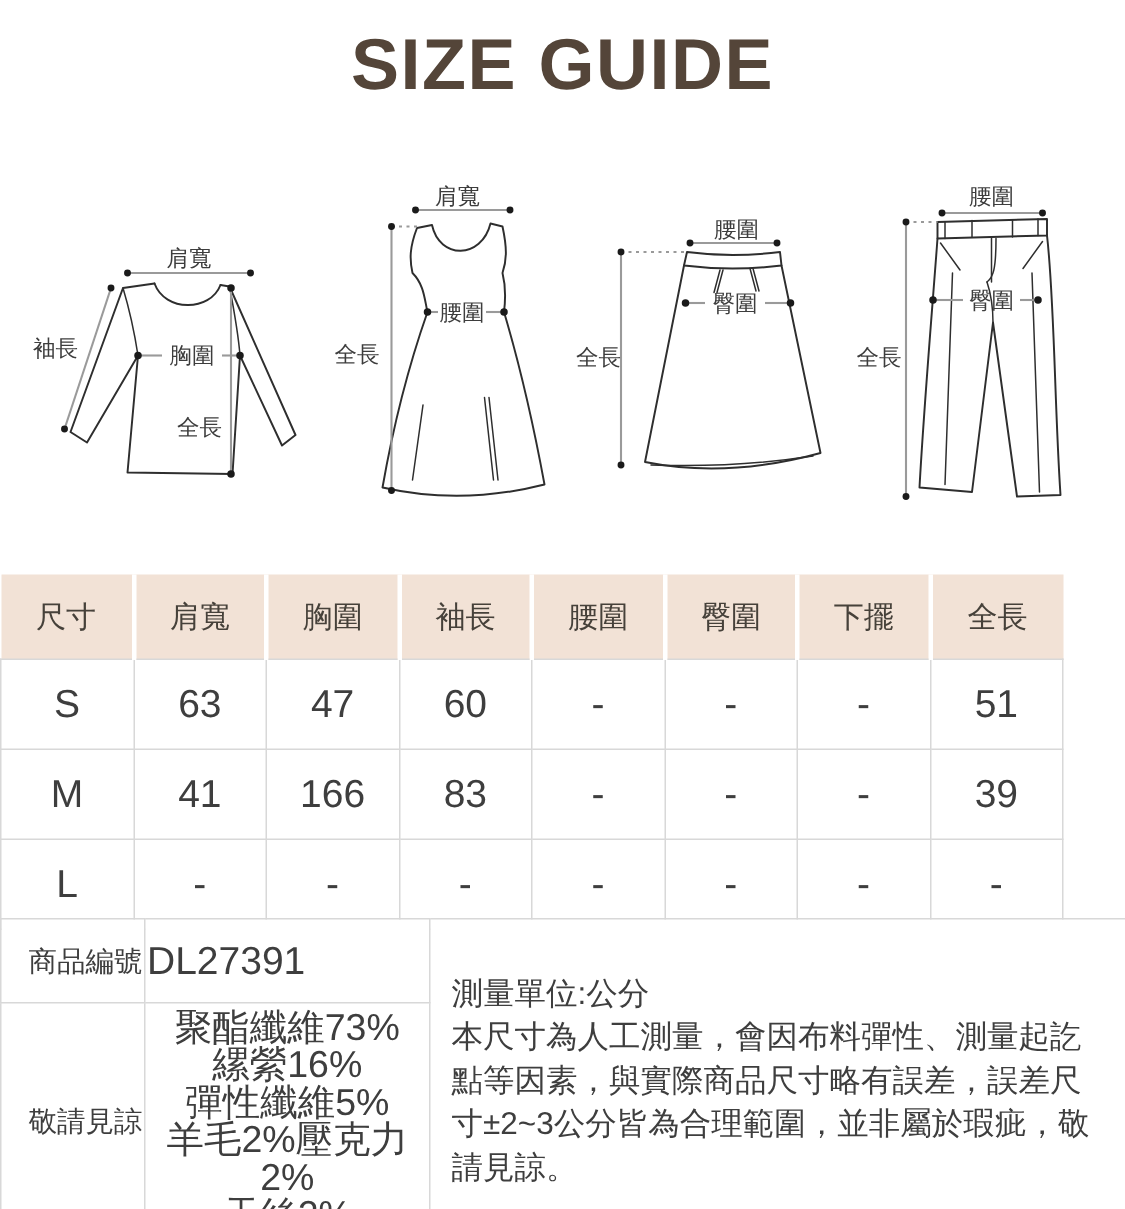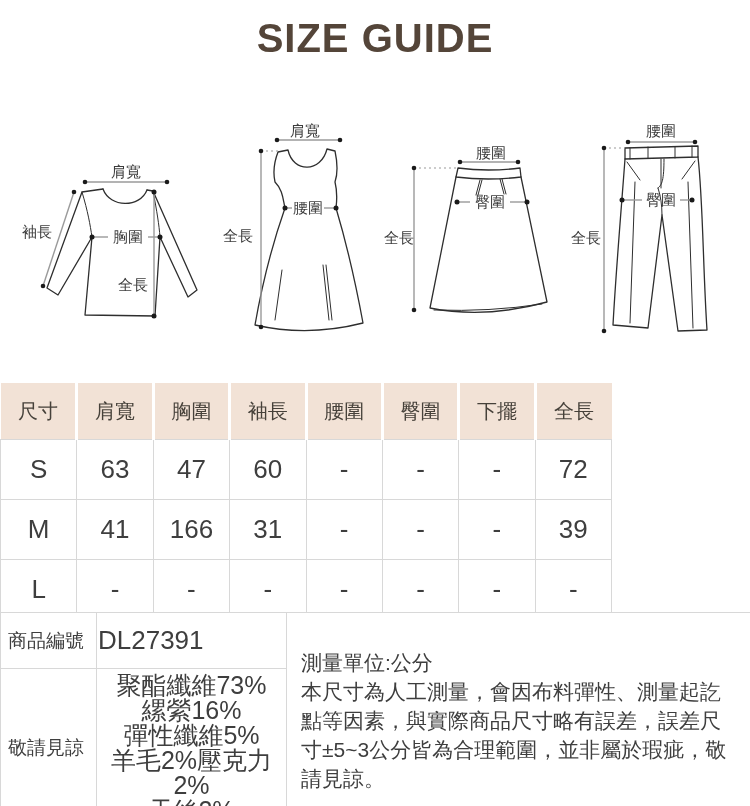--- a/index.html
+++ b/index.html
@@ -3,43 +3,43 @@
 <meta charset="utf-8">
 <style>
   html,body{margin:0;padding:0;}
   body{
     width:750px;height:806px;position:relative;background:#ffffff;
     font-family:"Liberation Sans","DejaVu Sans",sans-serif;
     color:#3e3e3e;overflow:hidden;
   }
   .page-title{
     position:absolute;top:16px;left:0;width:750px;text-align:center;
-    font-size:40px;font-weight:600;color:#544539;letter-spacing:1px;
+    font-size:48px;font-weight:600;color:#544539;letter-spacing:1px;
   }
   .diagrams svg{position:absolute;overflow:visible;}
   .diagrams text{font-size:15px;fill:#3d3d3d;text-anchor:middle;}
   .outline{fill:none;stroke:#2e2e2e;stroke-width:1.3;stroke-linejoin:round;stroke-linecap:round;}
   .thin{fill:none;stroke:#2e2e2e;stroke-width:1;stroke-linecap:round;}
   .meas{stroke:#9a9a9a;stroke-width:1.4;fill:none;}
   .dotted{stroke:#9a9a9a;stroke-width:1.2;fill:none;stroke-dasharray:2,3;}
   .dot{fill:#1a1a1a;stroke:none;}
   table{border-collapse:collapse;table-layout:fixed;}
-  .size-table{position:absolute;top:383px;left:0;width:612px;}
+  .size-table{position:absolute;top:383px;left:0;width:709px;}
   .size-table th{
     height:54px;background:#f2e2d6;border-left:3px solid #ffffff;
     font-size:20px;font-weight:400;color:#46413a;text-align:center;vertical-align:middle;
   }
   .size-table th:first-child{border-left:none;}
   .size-table td{
     height:57px;border:1px solid #d8d8d8;background:#ffffff;
     font-size:26px;font-weight:300;color:#3e3e3e;text-align:center;vertical-align:middle;
   }
   .info-table{position:absolute;top:612px;left:0;width:750px;}
   .info-table td{border:1px solid #d8d8d8;vertical-align:middle;background:#fff;}
-  .info-label{font-size:19px;text-align:left;padding-left:7px;color:#3e3e3e;}
+  .info-label{font-size:19px;text-align:right;padding-left:7px;color:#3e3e3e;}
   .info-code{font-size:26px;font-weight:300;text-align:left;}
   .info-materials{font-size:25px;text-align:center;line-height:25px;padding:4px 0;}
   .info-note{padding:4px 14px;font-size:21px;line-height:29px;color:#3e3e3e;text-align:left;}
   .row-code{height:56px;}
   .row-material{height:134px;}
 </style>
 </head>
 <body>
 
 <div class="page-title">SIZE GUIDE</div>
@@ -171,27 +171,27 @@
   </thead>
   <tbody>
     <tr>
       <td>S</td>
       <td>63</td>
       <td>47</td>
       <td>60</td>
       <td>-</td>
       <td>-</td>
       <td>-</td>
-      <td>72</td>
+      <td>51</td>
     </tr>
     <tr>
       <td>M</td>
       <td>41</td>
       <td>166</td>
-      <td>31</td>
+      <td>83</td>
       <td>-</td>
       <td>-</td>
       <td>-</td>
       <td>39</td>
     </tr>
     <tr>
       <td>L</td>
       <td>-</td>
       <td>-</td>
       <td>-</td>
@@ -208,21 +208,21 @@
       <col style="width:96px">
       <col style="width:190px">
       <col style="width:464px">
     </colgroup>
   <tbody>
       <tr class="row-code">
     <td class="info-label">商品編號</td>
     <td class="info-code">DL27391</td>
     <td class="info-note" rowspan="2">
       <div>測量單位:公分</div>
-      <div>本尺寸為人工測量，會因布料彈性、測量起訖點等因素，與實際商品尺寸略有誤差，誤差尺寸±5~3公分皆為合理範圍，並非屬於瑕疵，敬請見諒。</div>
+      <div>本尺寸為人工測量，會因布料彈性、測量起訖點等因素，與實際商品尺寸略有誤差，誤差尺寸±2~3公分皆為合理範圍，並非屬於瑕疵，敬請見諒。</div>
     </td>
   </tr>
   <tr class="row-material">
     <td class="info-label">敬請見諒</td>
     <td class="info-materials">
       <div>聚酯纖維73%</div>
       <div>縲縈16%</div>
       <div>彈性纖維5%</div>
       <div>羊毛2%壓克力2%</div>
       <div>天絲2%</div>

